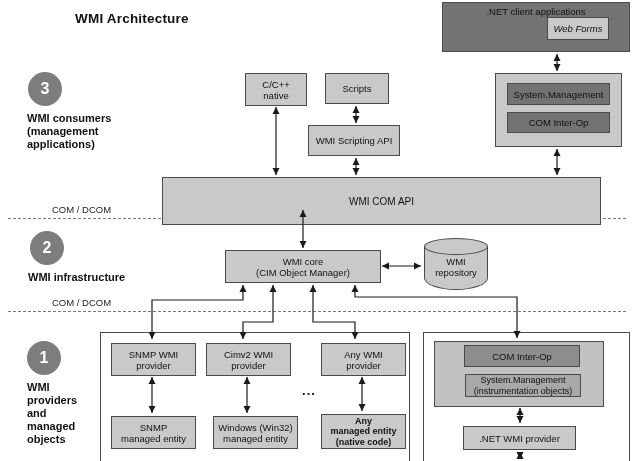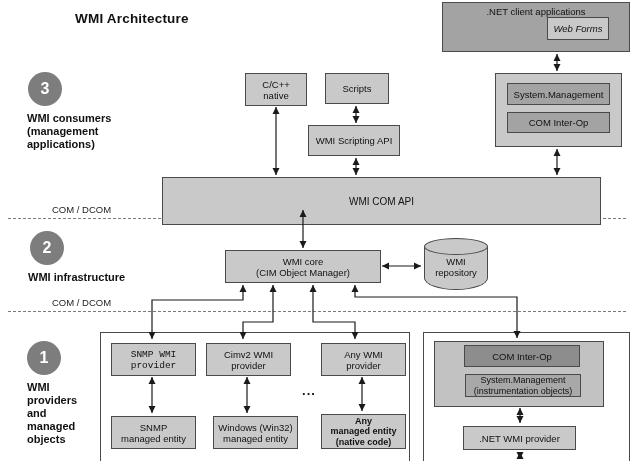--- a/index.html
+++ b/index.html
@@ -5,21 +5,21 @@
   html,body{margin:0;padding:0;background:#fff;}
   .stage{
     position:relative;width:634px;height:461px;overflow:hidden;background:#fff;
     font-family:"Liberation Sans",sans-serif;color:#111;
   }
   .box{
     position:absolute;box-sizing:border-box;background:#c9c9c9;border:1px solid #4a4a4a;
     display:flex;align-items:center;justify-content:center;text-align:center;
     font-size:9.5px;line-height:11px;white-space:pre-line;
   }
-  .dark{background:#a3a3a3;}
+  .dark{background:#737373;}
   .darker{background:#8d8d8d;}
   .mid{background:#a8a8a8;}
   .whitebox{background:#fff;}
   .groupbox{background:#c2c2c2;}
   .title{position:absolute;left:75px;top:11px;font-size:13.5px;font-weight:700;letter-spacing:.2px;}
   .circle{
     position:absolute;width:34px;height:34px;border-radius:50%;background:#7d7d7d;color:#fff;
     display:flex;align-items:center;justify-content:center;font-size:16px;font-weight:700;
   }
   .seclabel{position:absolute;font-size:11px;font-weight:700;line-height:13px;white-space:pre-line;}
@@ -89,21 +89,21 @@
   <div class="box" style="left:162px;top:177px;width:439px;height:48px;font-size:10px;"><span>WMI COM API</span></div>
 
   <div class="box" style="left:225px;top:250px;width:156px;height:33px;"><span>WMI core
 (CIM Object Manager)</span></div>
   <div class="cyl-body"></div>
   <div class="cyl-top"></div>
   <div class="cyl-label">WMI
 repository</div>
 
   <div class="box whitebox" style="left:100px;top:332px;width:310px;height:134px;">
-    <div class="box" style="left:10px;top:10px;width:85px;height:33px;font-family:Liberation Mono, monospace;"><span>SNMP WMI
+    <div class="box" style="left:10px;top:10px;width:85px;height:33px;"><span>SNMP WMI
 provider</span></div>
     <div class="box" style="left:105px;top:10px;width:85px;height:33px;"><span>Cimv2 WMI
 provider</span></div>
     <div class="box" style="left:220px;top:10px;width:85px;height:33px;"><span>Any WMI
 provider</span></div>
     <div class="ellipsis" style="left:193px;top:52px;width:30px;text-align:center;">...</div>
     <div class="box" style="left:10px;top:83px;width:85px;height:33px;"><span>SNMP
 managed entity</span></div>
     <div class="box" style="left:112px;top:83px;width:85px;height:33px;"><span>Windows (Win32)
 managed entity</span></div>

